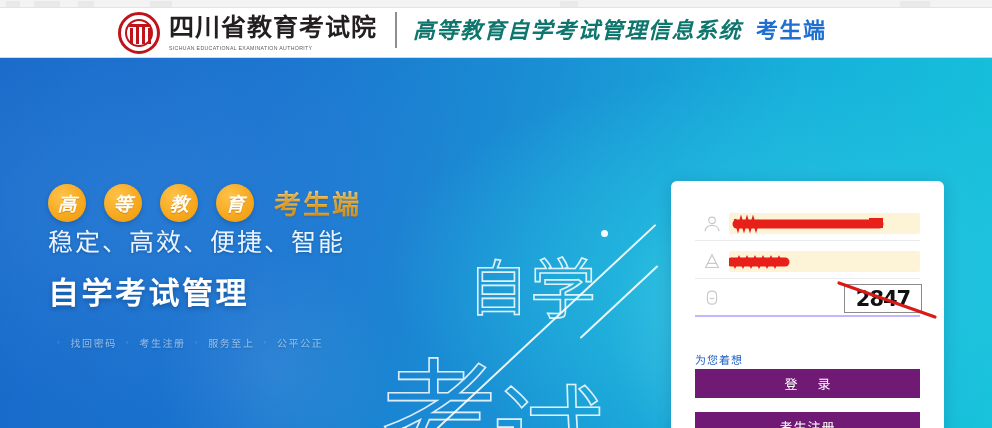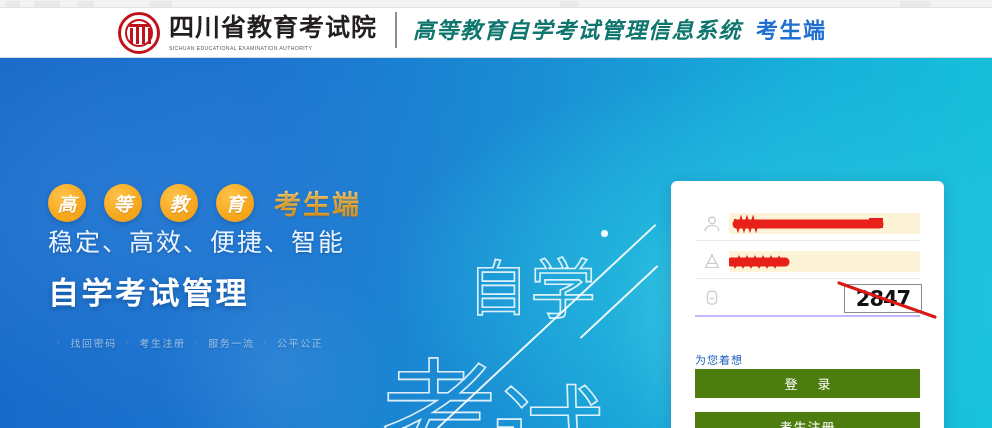--- a/index.html
+++ b/index.html
@@ -215,21 +215,21 @@
     width: 108px; height: 42px; z-index: 2; pointer-events: none;
   }
 
   .forgot-link {
     position: absolute; left: 24px; top: 170px;
     font-size: 11px; color: #1d5fc0; letter-spacing: 1px;
     text-decoration: none; border-bottom: 1px solid transparent;
   }
   .btn {
     position: absolute; left: 24px; width: 225px; height: 29px;
-    background: #4d7c0f; color: #ffffff; border: none;
+    background: #701a75; color: #ffffff; border: none;
     font-family: "DejaVu Sans", "Liberation Sans", sans-serif;
     font-size: 13px; letter-spacing: 1px; cursor: pointer;
     display: flex; align-items: center; justify-content: center;
   }
   .btn-login { top: 188px; letter-spacing: 8px; text-indent: 8px; }
   .btn-register { top: 231px; }
 </style>
 </head>
 <body>
 
@@ -303,21 +303,21 @@
 
       <div class="tagline">稳定、高效、便捷、智能</div>
       <div class="headline">自学考试管理</div>
 
       <div class="subnote">
         <span class="sep">◦</span>
         <span>找回密码</span>
         <span class="sep">◦</span>
         <span>考生注册</span>
         <span class="sep">◦</span>
-        <span>服务一流</span>
+        <span>服务至上</span>
         <span class="sep">◦</span>
         <span>公平公正</span>
       </div>
     </div>
 
     <div class="login-card">
 
       <div class="field">
         <div class="field-icon">
           <svg width="22" height="22" viewBox="0 0 24 24" fill="none" stroke="#c9c9c9" stroke-width="1.3">

